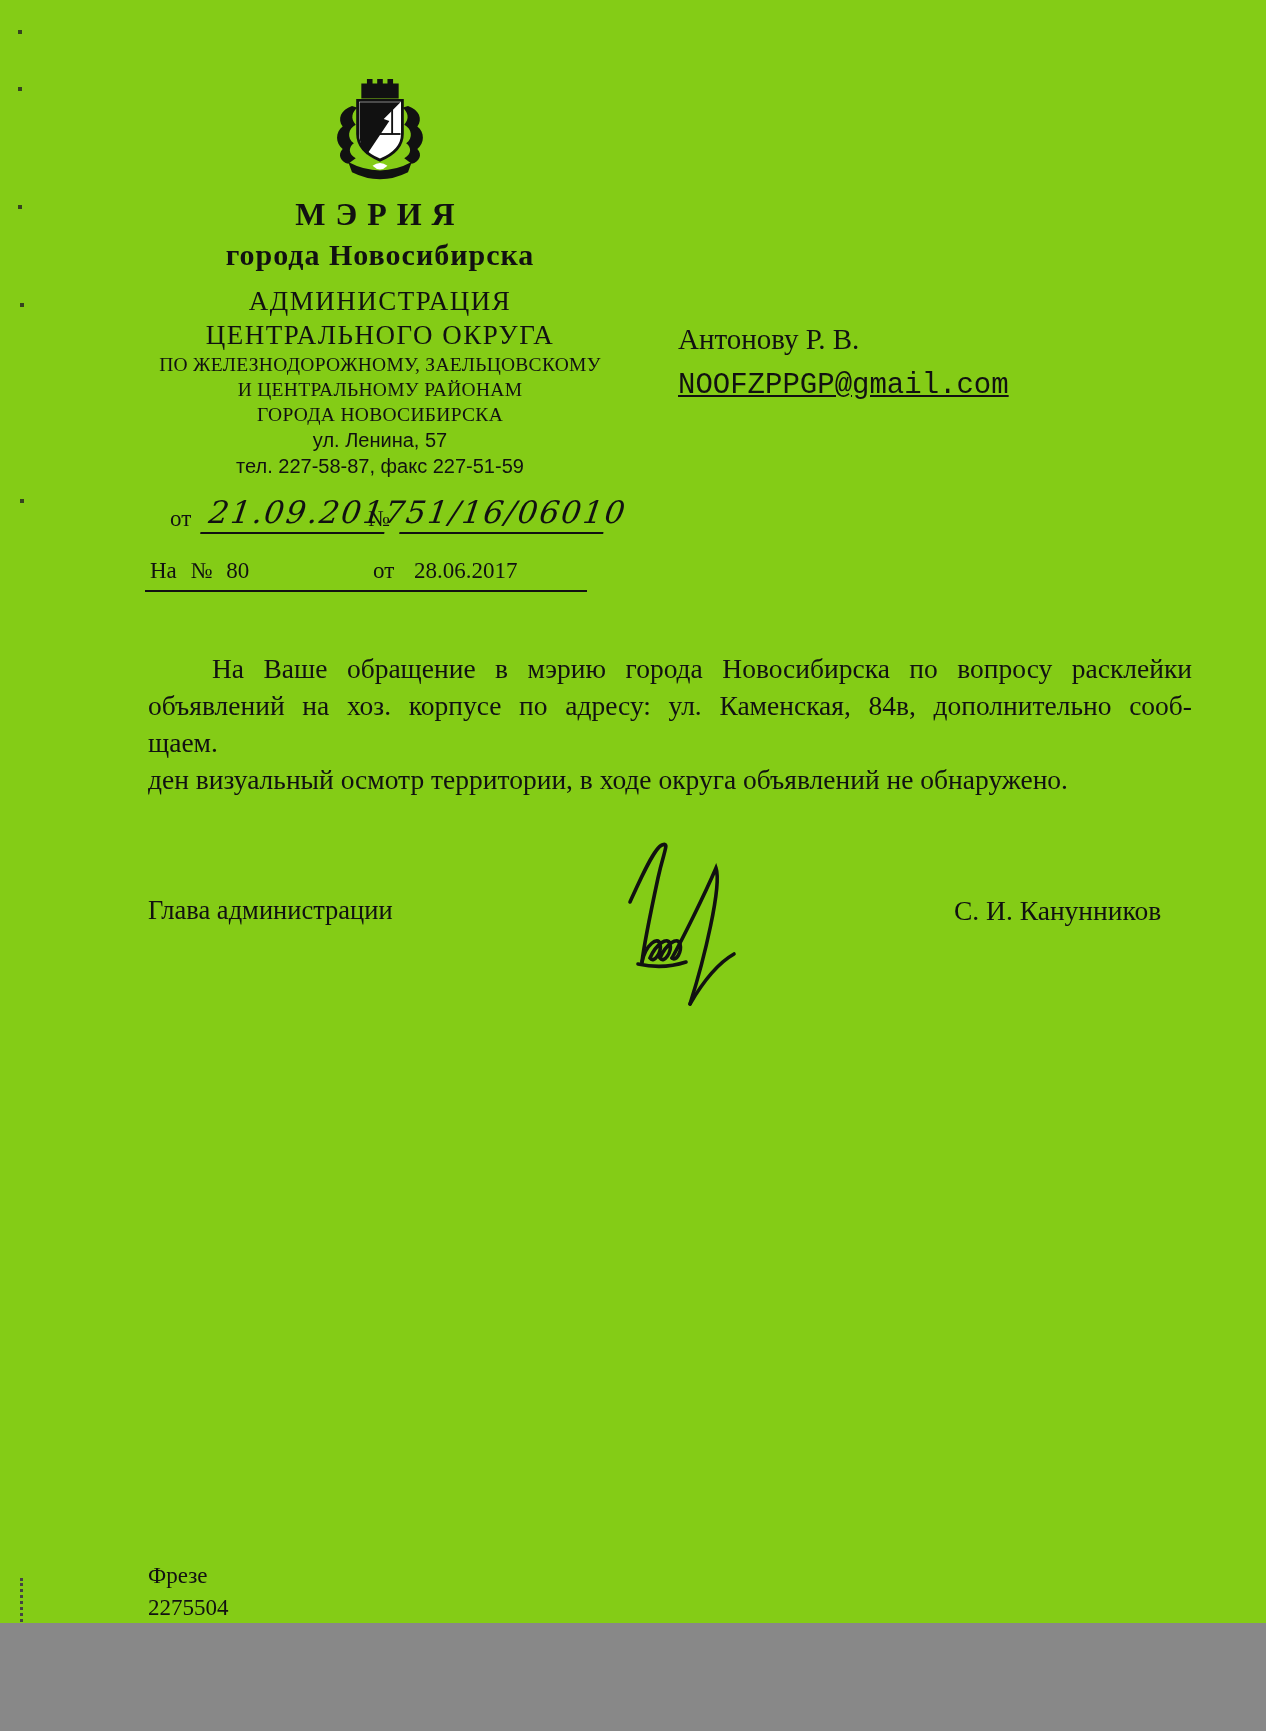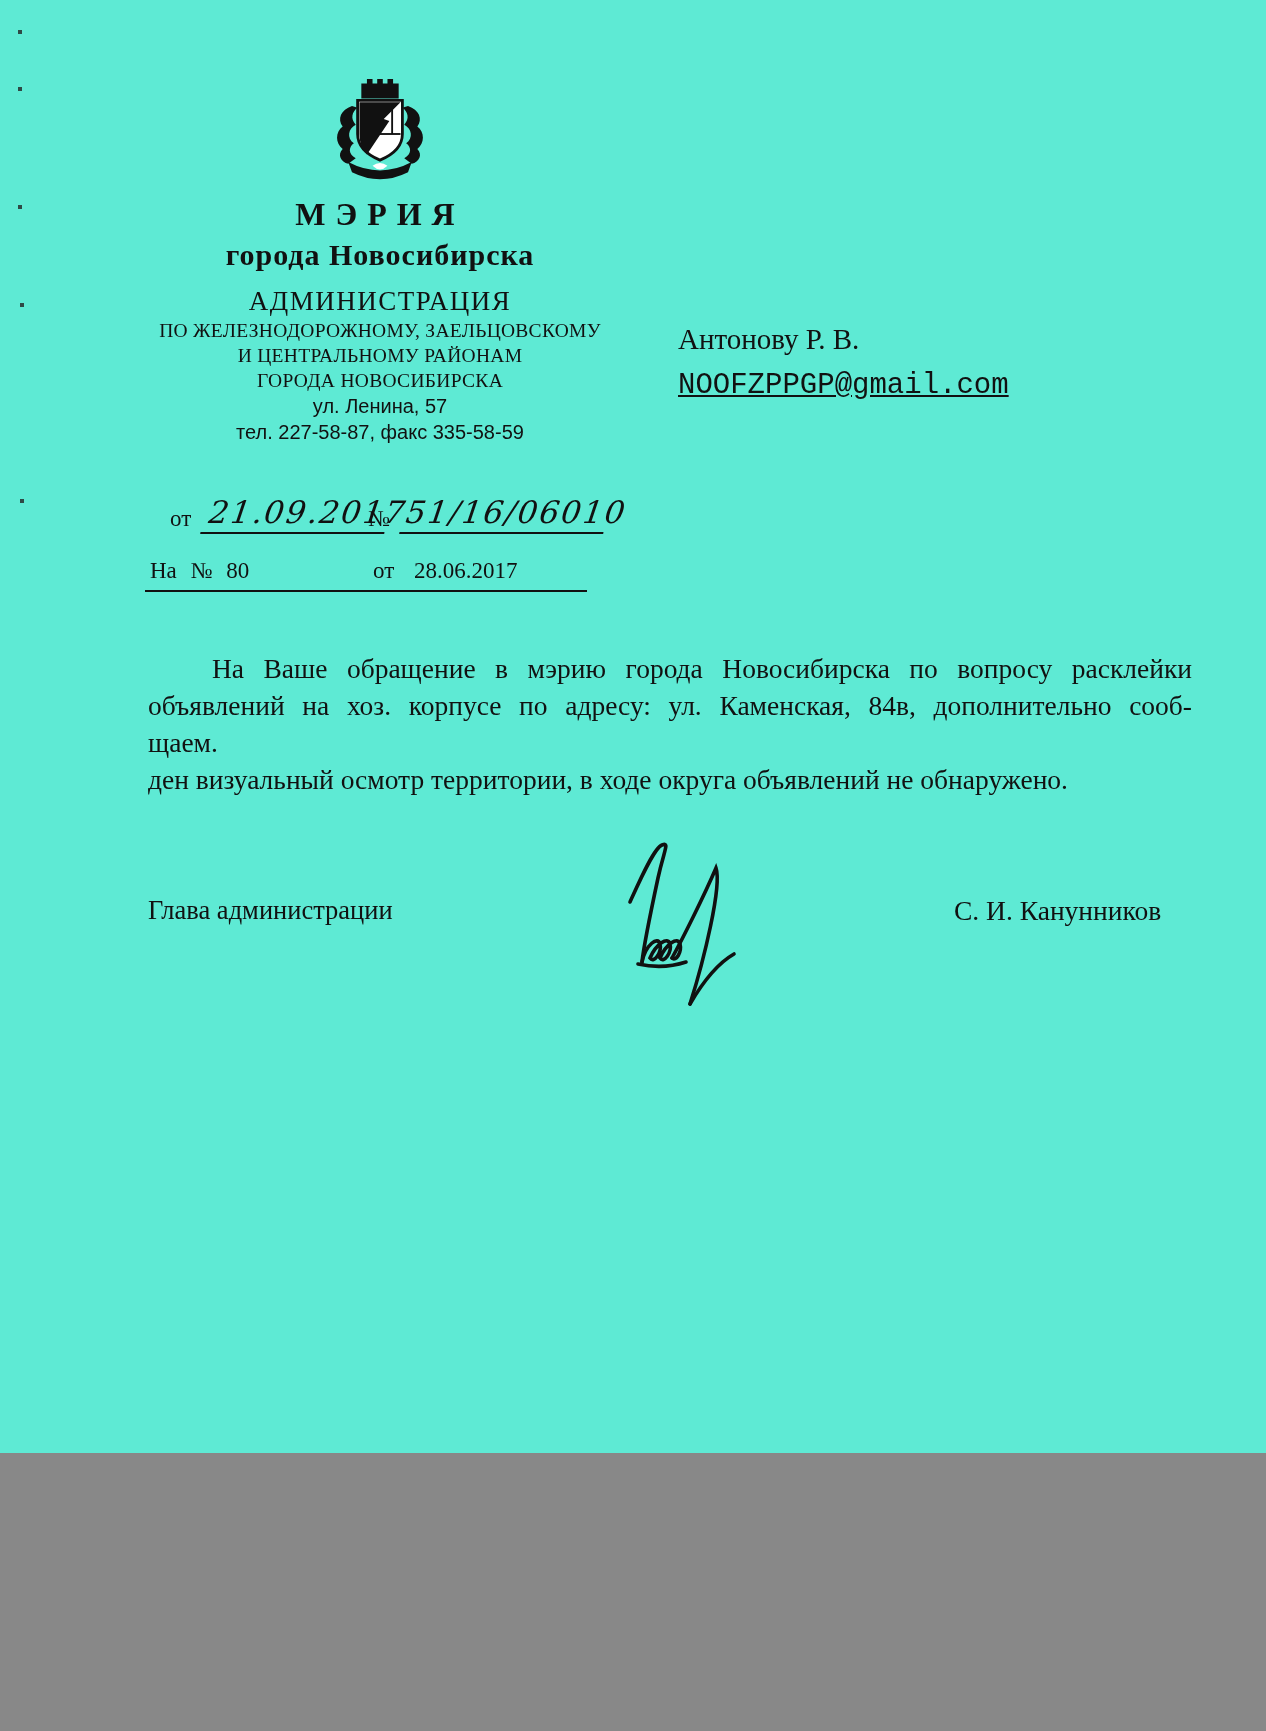--- a/index.html
+++ b/index.html
@@ -1,17 +1,17 @@
 <!DOCTYPE html>
 <html><head>
 <meta charset="utf-8">
 <style>
   html,body{margin:0;padding:0;background:#888;}
   .page{
-    position:relative;width:1266px;height:1453px;background:#5eead4;
+    position:relative;width:1266px;height:1623px;background:#84cc16;
     font-family:"Liberation Serif", serif;color:#111;overflow:hidden;margin:0 auto;
   }
   
   .letterhead{position:absolute;left:140px;top:76px;width:480px;text-align:center;}
   .emblem{display:block;margin:0 auto 6px auto;}
   .org-title{font-size:32px;font-weight:bold;letter-spacing:10px;line-height:1.05;margin-top:2px;}
   .org-subtitle{font-size:30px;font-weight:bold;letter-spacing:1px;margin-top:6px;}
   .dept{margin-top:12px;}
   .dept-l1,.dept-l2{font-size:27px;letter-spacing:1.5px;line-height:34px;}
   .dept-l3,.dept-l4,.dept-l5{font-size:19.5px;line-height:25px;letter-spacing:.3px;}
@@ -73,25 +73,26 @@
 
       <path d="M90,32 C102,36 106,46 100,54 C108,60 108,72 100,78 C106,84 102,92 94,94 L86,88 C94,84 94,76 88,72 C96,66 94,56 86,52 C92,46 90,38 84,34 Z" fill="#111"></path>
 
       <path d="M26,92 Q60,110 94,92 L90,103 Q60,118 30,103 Z" fill="#111"></path>
       <path d="M52,96 Q60,90 68,96 Q60,104 52,96 Z" fill="#fff"></path>
     </svg>
     <div class="org-title">МЭРИЯ</div>
     <div class="org-subtitle">города Новосибирска</div>
     <div class="dept">
       <div class="dept-l1">АДМИНИСТРАЦИЯ</div>
+      <div class="dept-l2">ЦЕНТРАЛЬНОГО ОКРУГА</div>
       <div class="dept-l3">ПО ЖЕЛЕЗНОДОРОЖНОМУ, ЗАЕЛЬЦОВСКОМУ</div>
       <div class="dept-l4">И ЦЕНТРАЛЬНОМУ РАЙОНАМ</div>
       <div class="dept-l5">ГОРОДА НОВОСИБИРСКА</div>
       <div class="addr">ул. Ленина, 57</div>
-      <div class="addr">тел. 227-58-87, факс 335-58-59</div>
+      <div class="addr">тел. 227-58-87, факс 227-51-59</div>
     </div>
   </div>
 
   <div class="recipient">
     <div class="recipient-name">Антонову Р. В.</div>
     <div class="recipient-email">NOOFZPPGP@gmail.com</div>
   </div>
 
   <div class="refline">
     <span class="ref-label">от</span>

